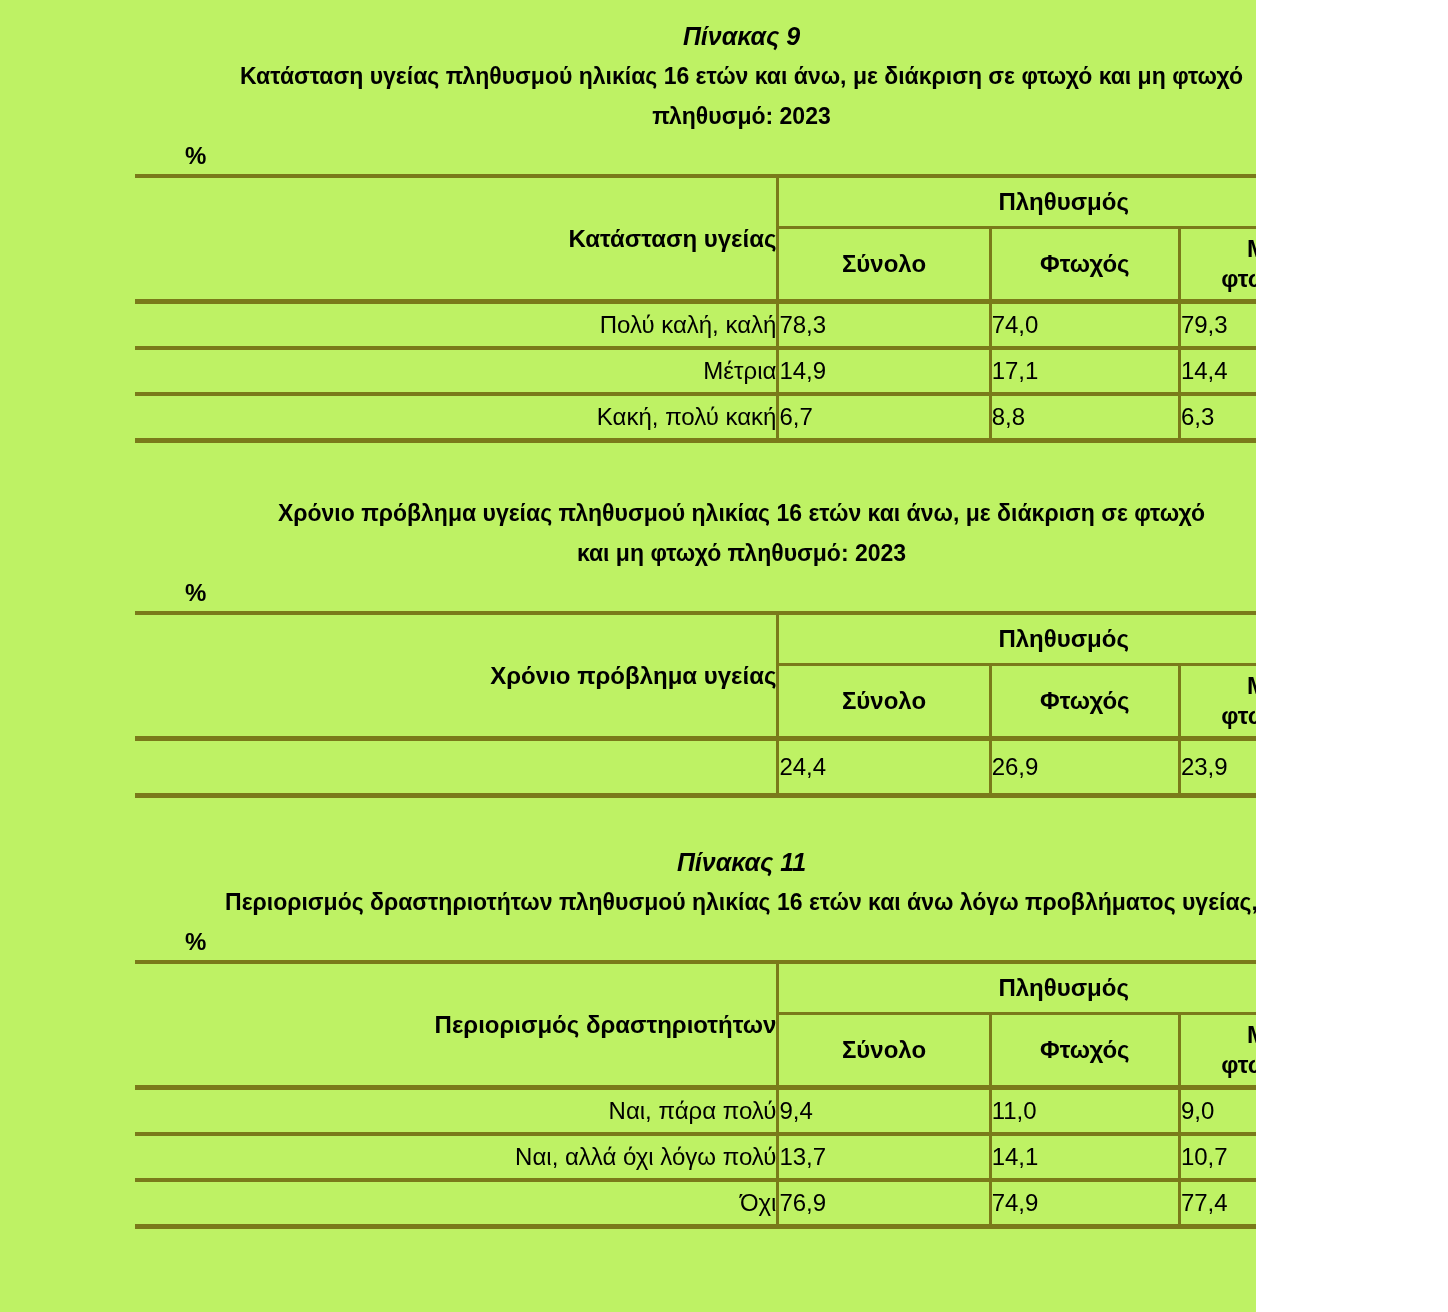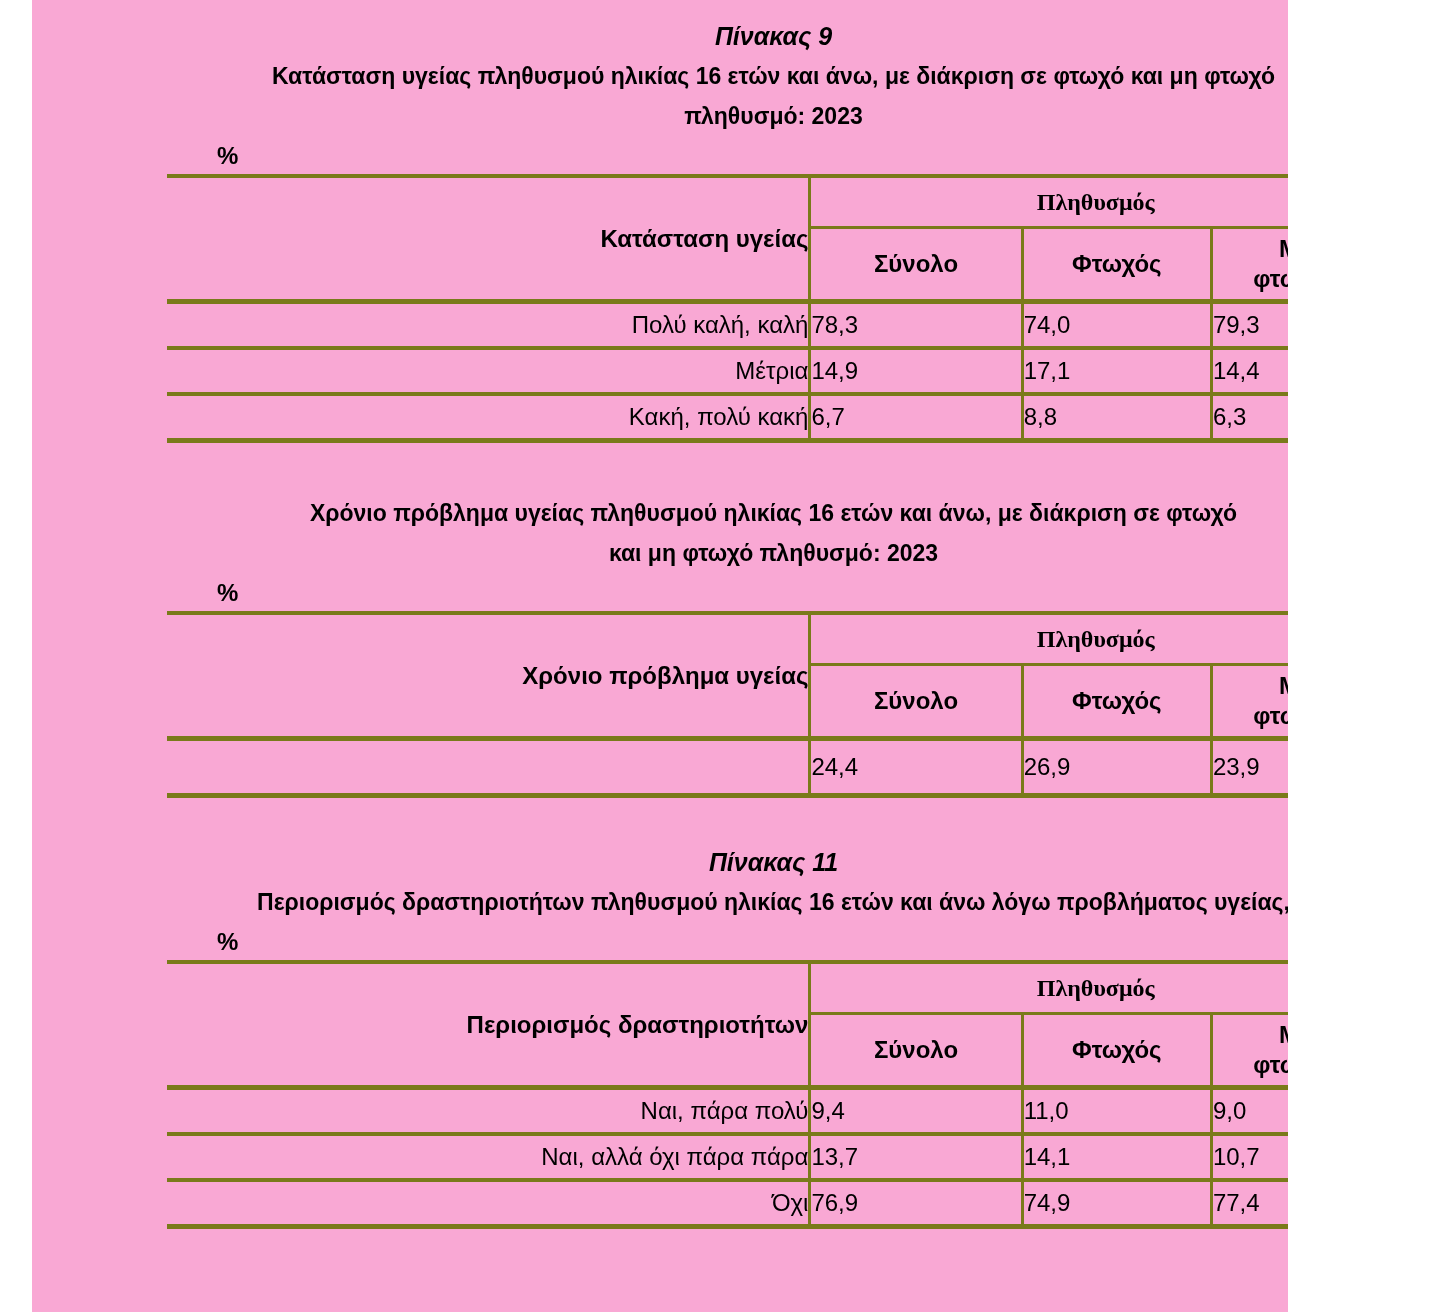--- a/index.html
+++ b/index.html
@@ -5,25 +5,24 @@
   html, body {
     margin: 0;
     padding: 0;
     background: #ffffff;
     color: #000000;
     font-family: "Liberation Sans", sans-serif;
   }
   .page {
     width: 1256px;
     height: 1312px;
-    background: #f9a8d4;
+    background: #bef264;
     box-sizing: border-box;
     padding-top: 16px;
     overflow: hidden;
-    margin-left: 32px;
   }
   .content {
     width: 1213px;
     margin-left: 135px;
   }
   
   .title-block {
     text-align: center;
     line-height: 40px;
   }
@@ -66,21 +65,20 @@
     padding-left: 15px;
     font-weight: bold;
     border-right: 3px solid var(--olive);
     border-bottom: 5px solid var(--olive);
   }
   th.pop-head {
     height: 48px;
     text-align: center;
     font-weight: bold;
     border-bottom: 3px solid var(--olive);
-    font-family: Liberation Serif, serif;
   }
   tr.hdr2 th {
     height: 70px;
     text-align: center;
     font-weight: bold;
     border-bottom: 5px solid var(--olive);
     border-left: 3px solid var(--olive);
     white-space: pre-line;
     line-height: 30px;
   }
@@ -220,21 +218,21 @@
         </tr>
       </thead>
       <tbody>
         <tr>
           <td class="row-label">Ναι, πάρα πολύ</td>
           <td class="num">9,4</td>
           <td class="num">11,0</td>
           <td class="num">9,0</td>
         </tr>
         <tr>
-          <td class="row-label">Ναι, αλλά όχι πάρα πάρα</td>
+          <td class="row-label">Ναι, αλλά όχι λόγω πολύ</td>
           <td class="num">13,7</td>
           <td class="num">14,1</td>
           <td class="num">10,7</td>
         </tr>
         <tr>
           <td class="row-label">Όχι</td>
           <td class="num">76,9</td>
           <td class="num">74,9</td>
           <td class="num">77,4</td>
         </tr>

